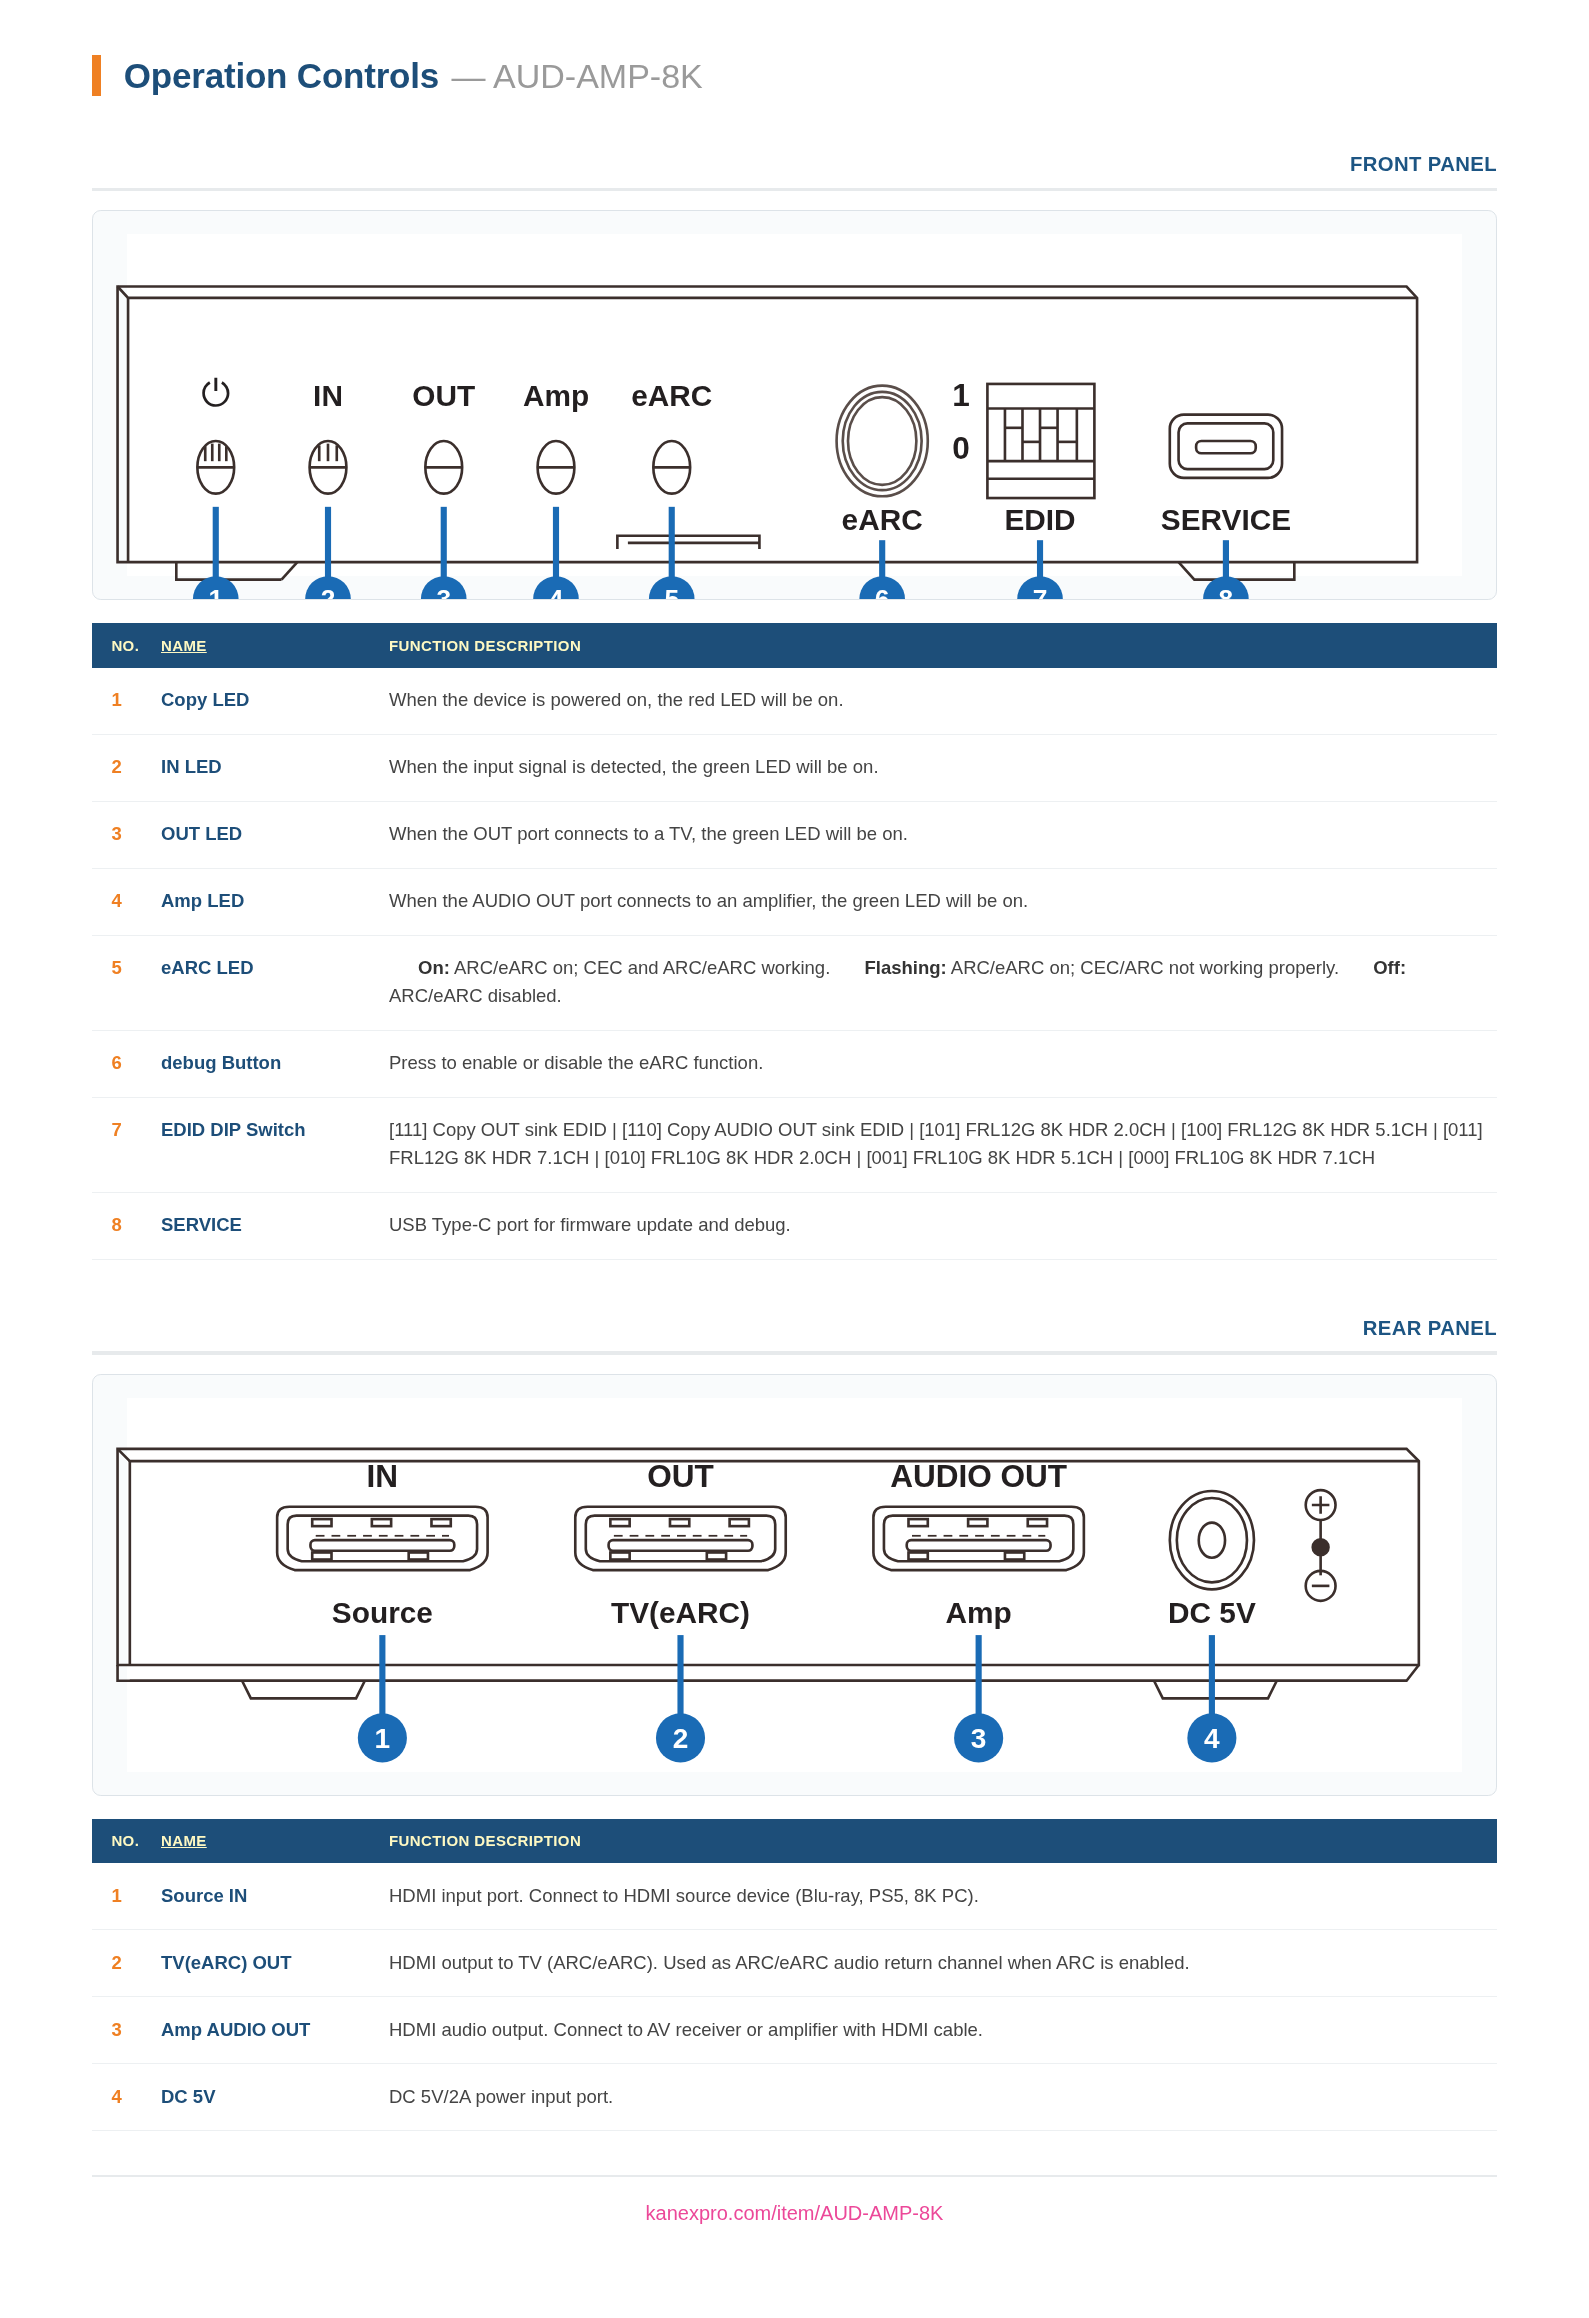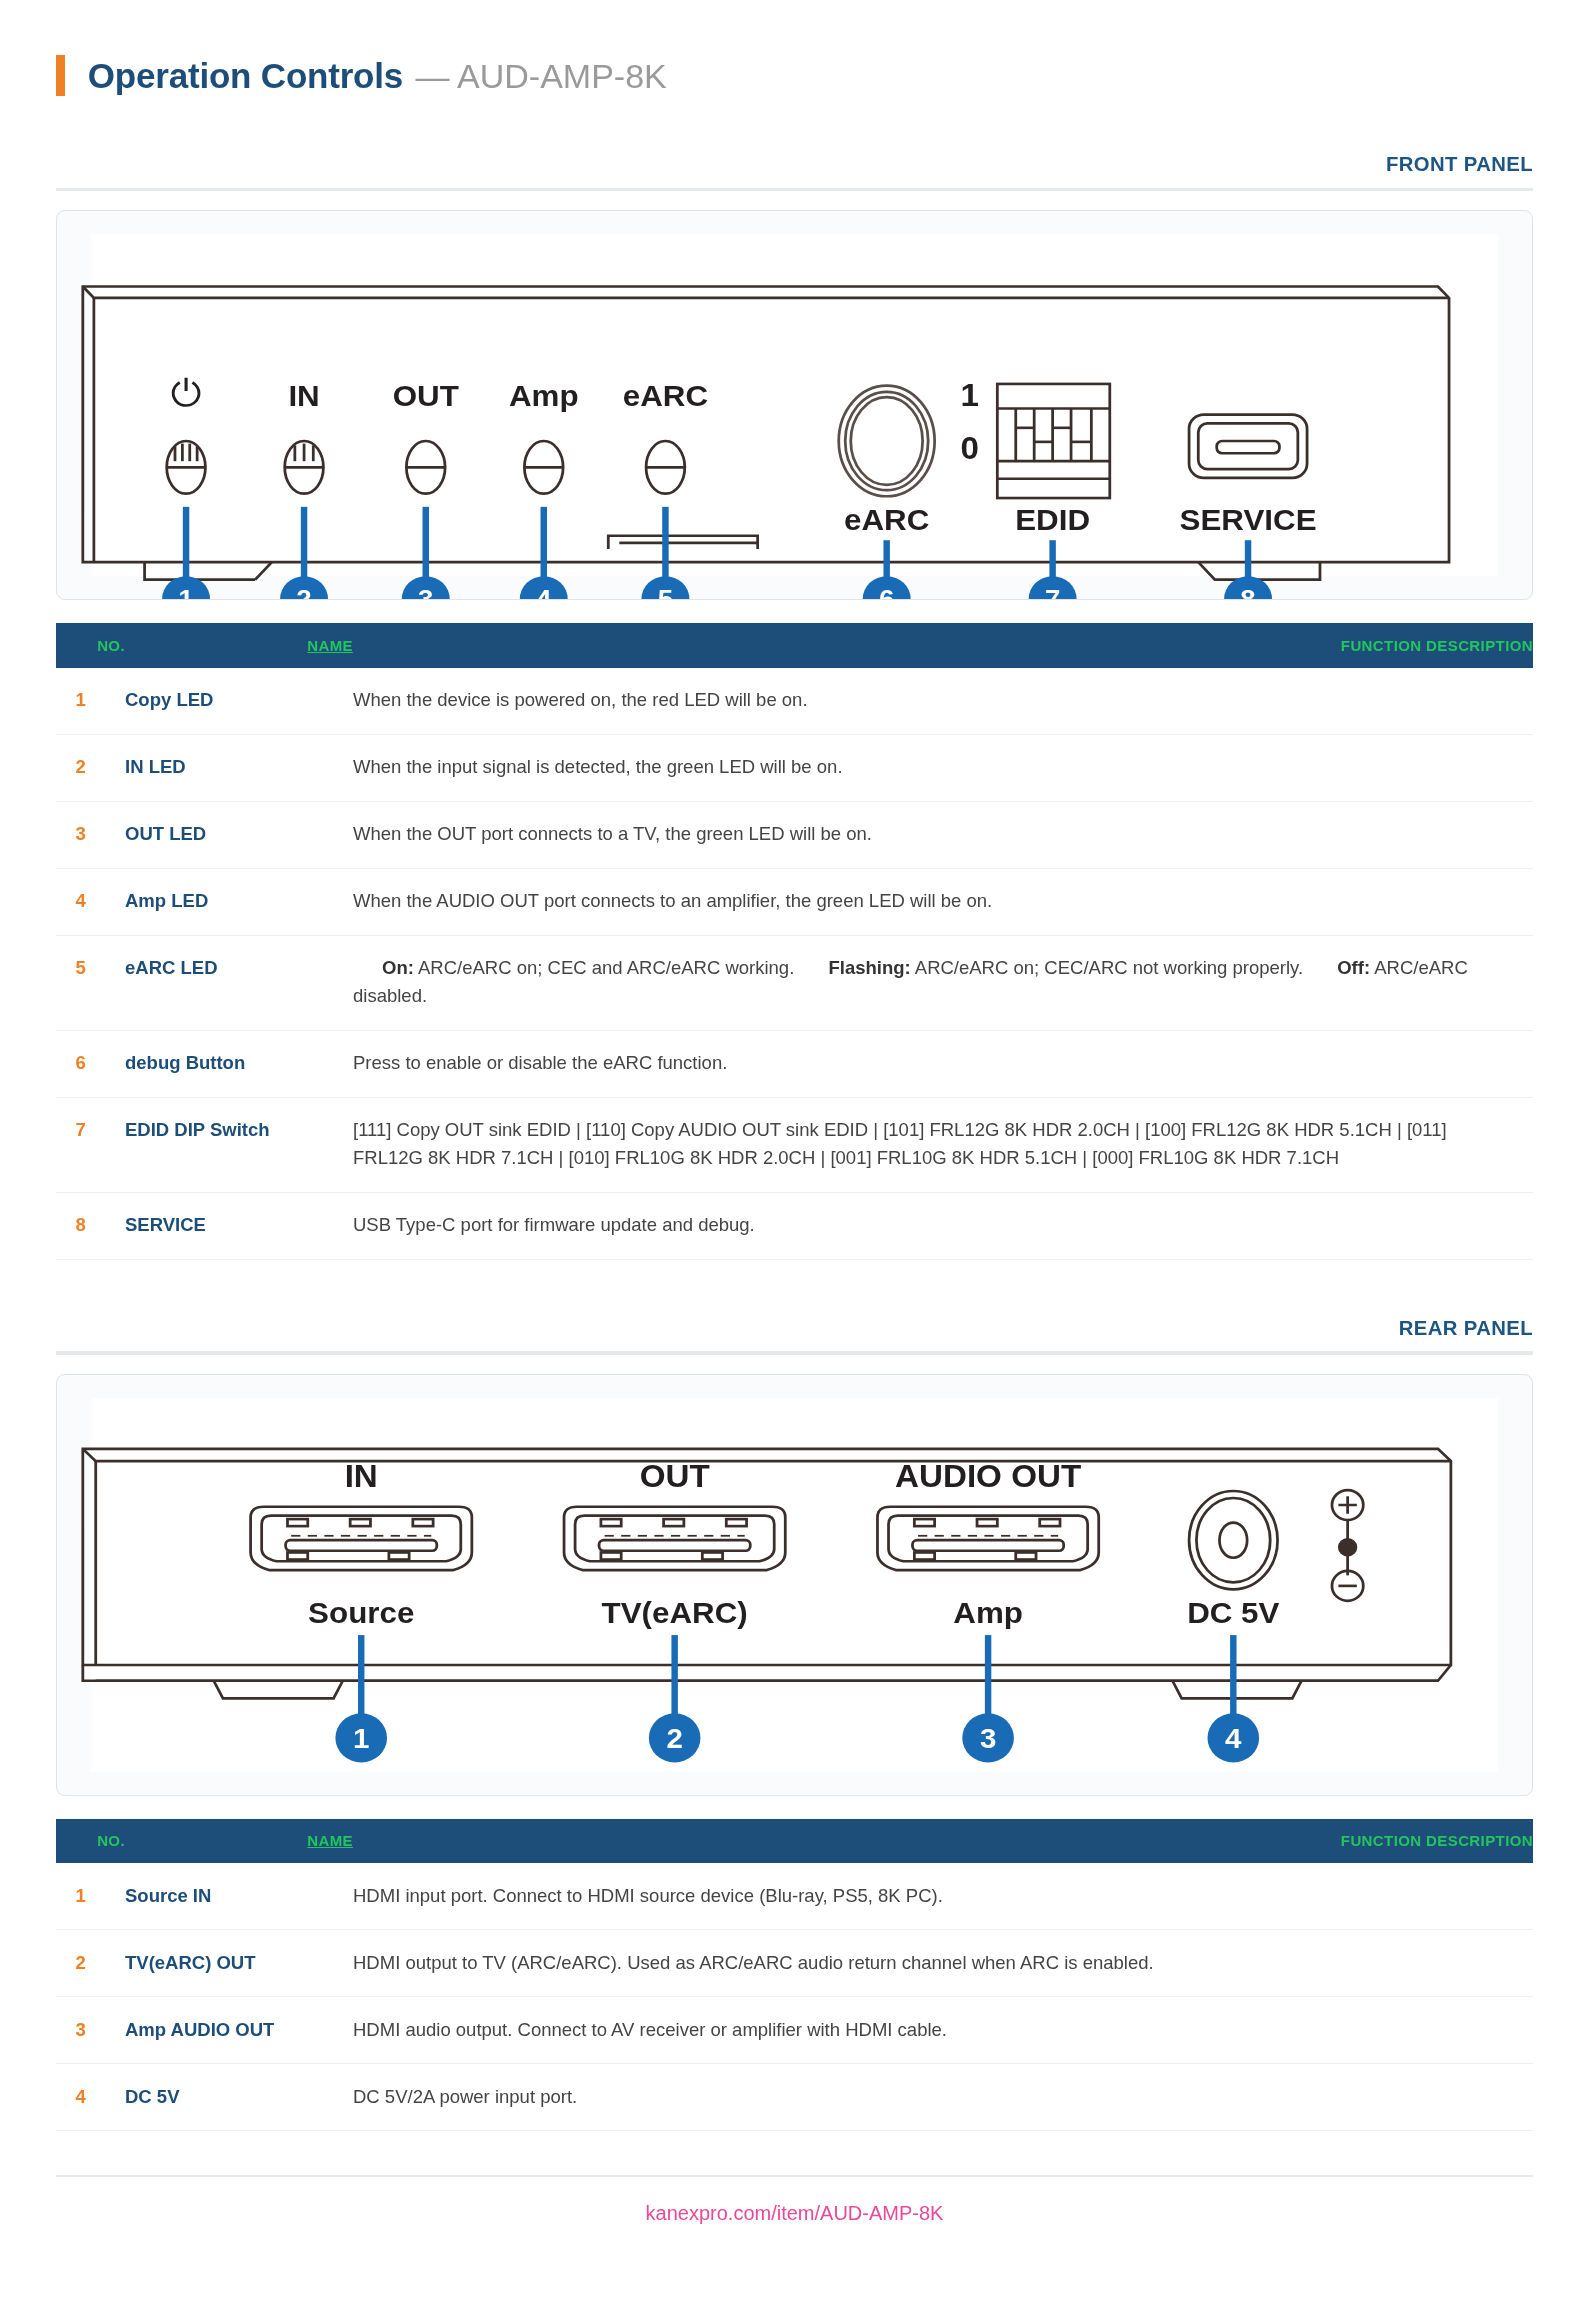--- a/index.html
+++ b/index.html
@@ -4,21 +4,21 @@
 <style>
   * { box-sizing: border-box; }
   html, body { margin:0; padding:0; }
   body {
     width:1589px; height:2319px;
     background:#ffffff;
     font-family:"Liberation Sans", sans-serif;
     color:#333;
     overflow:hidden;
   }
-  .page { width:1589px; padding:0 56px; }
+  .page { width:1589px; padding:0 92px; }
 
   
   .title-row { display:flex; align-items:center; padding-top:55px; }
   .title-bar { width:8.8px; height:41px; background:#ef8023; margin-right:23px; flex:0 0 auto; }
   .title-main { font-size:35px; font-weight:bold; color:#1d4e79; letter-spacing:-0.2px; }
   .title-dash { font-size:34px; color:#9a9a9a; font-weight:normal; margin-left:12.4px; }
 
   
   .sec-h { margin-top:57px;text-align:right; }
   .sec-h .sec-label {
@@ -37,23 +37,23 @@
     overflow:hidden;
   }
   .panel-inner { position:absolute; inset:23px 34px; background:#ffffff; }
   .panel-card.rear { height:422px; }
 
   svg.diagram { position:absolute; left:0; top:0; width:100%; height:100%; display:block; }
 
   
   table.spec { width:100%; border-collapse:collapse; margin-top:23px; table-layout:fixed; }
   table.spec thead th {
-    background:#1d4e79; color:#22c55e;
+    background:#1d4e79; color:#fef9c3;
     font-size:15px; font-weight:bold; letter-spacing:0.4px;
-    text-align:right; padding:13.2px 0 14px 0; vertical-align:middle;
+    text-align:left; padding:13.2px 0 14px 0; vertical-align:middle;
   }
   table.spec thead th.c-no   { width:69px;  padding-left:19.4px; }
   table.spec thead th.c-name { width:228px;text-decoration:underline; }
   table.spec thead th.c-desc { }
   table.spec tbody td {
     border-bottom:1.8px solid #edf0f2;
     padding:18.5px 0 19.4px 0;
     font-size:18.5px; line-height:1.52; vertical-align:top; color:#444;
   }
   table.spec tbody td.c-no {

